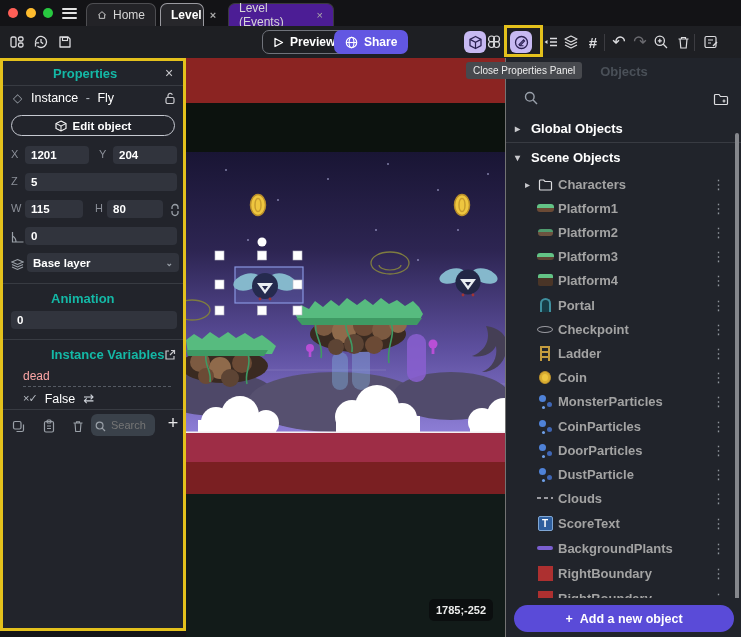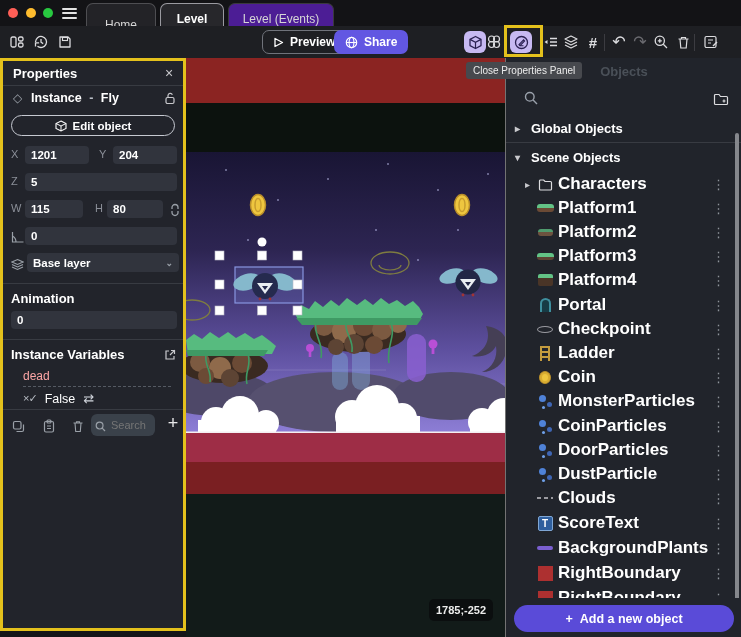--- a/index.html
+++ b/index.html
@@ -7,23 +7,23 @@
   #window{position:relative;width:741px;height:637px;background:#151518;overflow:hidden;}
 
   
   #tabbar{position:absolute;left:0;top:0;width:741px;height:26px;background:#131316;}
   .tl{position:absolute;top:8px;width:10px;height:10px;border-radius:50%;}
   #tl-red{left:8px;background:#ff5f57;}
   #tl-yellow{left:26px;background:#febc2e;}
   #tl-green{left:43px;background:#28c840;}
   #hamburger{position:absolute;left:62px;top:5px;width:15px;height:15px;color:#e6e6e6;font-size:15px;line-height:15px;}
   #hamburger i{display:block;height:2px;background:#e3e3e3;margin:2.5px 0;border-radius:1px;}
-  .tab{position:absolute;top:3px;height:23px;border-radius:7px 7px 0 0;display:flex;align-items:center;gap:6px;padding:8px 10px;font-size:12px;color:#d6d6d6;flex-direction:column;}
+  .tab{position:absolute;top:3px;height:23px;border-radius:7px 7px 0 0;display:flex;align-items:center;gap:6px;padding:1px 10px;font-size:12px;color:#d6d6d6;}
   #tab-home{left:86px;width:70px;border:1px solid #4e4e52;border-bottom:none;background:#232327;}
-  #tab-level{left:160px;width:64px;border:1px solid #9a9aa0;border-bottom:none;background:#27272b;color:#fff;font-weight:bold;}
+  #tab-level{left:160px;width:44px;border:1px solid #9a9aa0;border-bottom:none;background:#27272b;color:#fff;font-weight:bold;}
   #tab-levelevents{left:228px;width:106px;border:1px solid #3a3a3e;border-bottom:none;background:#4c1d95;}
   .tab .x{color:#aaa;font-size:11px;margin-left:2px;}
   .house{width:12px;height:12px;}
 
   
   #toolbar{position:absolute;left:0;top:26px;width:741px;height:32px;background:#1e1f23;}
   .tbicon{position:absolute;top:5px;width:22px;height:22px;display:flex;align-items:center;justify-content:center;color:#dcdcdf;}
   .tbicon svg{display:block;}
   .tbicon.active{background:#c7b9f2;border-radius:6px;color:#2b2153;}
   #btn-preview{position:absolute;left:262px;top:4px;height:24px;display:flex;border:1px solid #70737b;border-radius:7px;overflow:hidden;}
@@ -40,21 +40,21 @@
   #hl-pencil{left:504px;top:25px;width:39px;height:32px;}
   #hl-props{left:0px;top:58px;width:186px;height:573px;}
 
   
   #scene{position:absolute;left:186px;top:58px;width:555px;height:579px;background:#121b19;}
   #coord-badge{position:absolute;left:243px;top:541px;width:64px;height:22px;background:rgba(10,13,14,.88);border-radius:5px;color:#ececec;font-size:11px;font-weight:bold;display:flex;align-items:center;justify-content:center;z-index:5;}
 
   
   #props{position:absolute;left:3px;top:61px;width:180px;height:567px;background:#22242b;z-index:10;color:#e8e8ea;}
   .prow{position:absolute;left:0;width:180px;}
-  .phead{font-size:13px;font-weight:bold;color:#ffffff;}
+  .phead{font-size:13px;font-weight:bold;color:#14b8a6;margin-left:40px;}
   .pdiv{position:absolute;left:0;width:180px;height:1px;background:#383b42;}
   .plabel{position:absolute;color:#8b8f98;font-size:11px;top:2px;}
   .pfield{position:absolute;height:18px;background:#31343d;border:none;border-radius:4px;color:#fff;font-weight:bold;font-size:11.5px;padding:0 6px;outline:none;}
   .picon{color:#9aa0a8;}
   #edit-btn{position:absolute;left:8px;top:54px;width:164px;height:21px;border:1px solid #c6c9d1;border-radius:12px;background:transparent;color:#fff;font-size:11.5px;font-weight:bold;display:flex;align-items:center;justify-content:center;gap:6px;}
   #layer-select{position:absolute;left:24px;top:0;width:152px;height:19px;background:#31343d;border-radius:4px;color:#fff;font-size:11.5px;font-weight:bold;display:flex;align-items:center;padding:0 6px;}
   #layer-select .chev{margin-left:auto;color:#9aa0a8;font-size:9px;}
   #var-dead{position:absolute;left:20px;top:0;width:148px;color:#fca5a5;font-size:12px;border-bottom:1px dashed #555a63;padding-bottom:3px;}
   #var-false-row{display:flex;align-items:center;gap:8px;position:absolute;left:20px;top:0;}
   #bool-glyph{color:#b9bec6;font-size:11px;letter-spacing:-1px;}
@@ -71,21 +71,21 @@
   #obj-close{position:absolute;right:10px;top:4px;color:#c9c9cd;font-size:14px;}
   #obj-search{position:absolute;left:11px;top:28px;width:186px;height:24px;background:#3a414a;border:none;border-radius:8px;color:#9aa1ab;font-size:12px;padding:0 8px 0 28px;outline:none;}
   #obj-search-mag{position:absolute;left:18px;top:33px;}
   #folder-add{position:absolute;left:204px;top:31px;width:22px;height:20px;display:flex;align-items:center;justify-content:center;color:#dcdcdf;}
   .sec-row{position:absolute;left:0;width:232px;height:20px;display:flex;align-items:center;gap:8px;padding-left:9px;font-size:13px;font-weight:bold;color:#fff;}
   .sec-caret{color:#c9c9cd;font-size:10px;width:8px;}
   #sec-div{position:absolute;left:0;top:84px;width:236px;height:1px;background:#383b42;}
   .obj-row{position:absolute;left:0;width:228px;height:24px;display:flex;align-items:center;}
   .obj-caret{position:absolute;left:19px;color:#c9c9cd;font-size:10px;}
   .obj-icon{position:absolute;left:30px;width:18px;height:18px;display:flex;align-items:center;justify-content:center;}
-  .obj-label{position:absolute;left:52px;font-size:17px;font-weight:bold;color:#ffffff;white-space:nowrap;}
+  .obj-label{position:absolute;left:52px;font-size:13px;font-weight:bold;color:#a3a3a3;white-space:nowrap;}
   .obj-menu{position:absolute;left:206px;color:#8f949c;font-size:13px;}
   #scrollbar{position:absolute;left:229px;top:75px;width:4px;height:497px;background:#85878c;border-radius:2px;}
   #add-object-btn{position:absolute;left:8px;top:547px;width:220px;height:27px;background:#5a4bd8;border:none;border-radius:14px;color:#fff;font-size:12.5px;font-weight:bold;display:flex;align-items:center;justify-content:center;gap:7px;z-index:3;}
   #btn-footer{position:absolute;left:0;top:540px;width:236px;height:39px;background:#21242b;z-index:2;}
 
   
   .th-platform1{width:17px;height:8px;border-radius:3px;background:linear-gradient(#63c386 55%,#6b4a35 55%);}
   .th-platform2{width:15px;height:7px;border-radius:3px;background:linear-gradient(#58b07a 50%,#7a5b43 50%);opacity:.85;}
   .th-platform3{width:17px;height:7px;border-radius:3px;background:linear-gradient(#63c386 55%,#5d4434 55%);}
   .th-platform4{width:15px;height:12px;border-radius:2px;background:linear-gradient(#63c386 35%,#4a3527 35%);}
@@ -386,21 +386,21 @@
 
   <div id="props">
     <div class="prow" style="top:5px;">
       <span class="phead" style="position:absolute;left:10px;">Properties</span>
       <span style="position:absolute;left:162px;top:-1px;color:#c9c9cd;font-size:14px;">×</span>
     </div>
     <div class="pdiv" style="top:24px;"></div>
 
     <div class="prow" style="top:30px;">
       <span class="picon" style="position:absolute;left:10px;top:0;font-size:12px;">◇</span>
-      <span style="position:absolute;left:28px;font-size:12.5px;font-weight:bold;color:#fff;">
+      <span style="position:absolute;left:28px;font-size:12.5px;font-weight:normal;color:#fff;">
         <span>Instance</span>
         <span style="color:#b9bec6;padding:0 4px;">-</span>
         <span>Fly</span>
       </span>
       <span class="pbicon" style="left:158px;top:-2px;">
         <svg width="12" height="13" viewBox="0 0 12 13">
             <rect x="2" y="5.5" width="8" height="6" rx="1.5" fill="none" stroke="#c9c9cd" stroke-width="1.2"></rect>
             <path d="M4 5.5V3.6a2.3 2.3 0 0 1 4.4-.9" fill="none" stroke="#c9c9cd" stroke-width="1.2"></path>
           </svg>
       </span>

